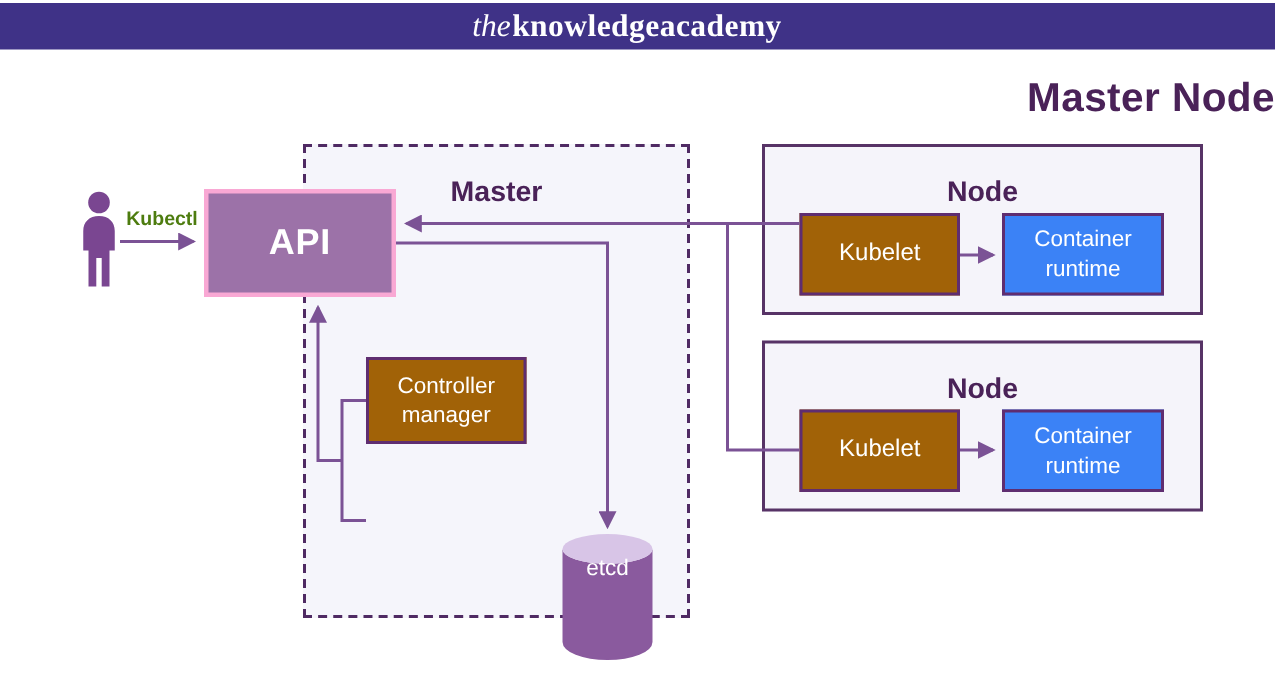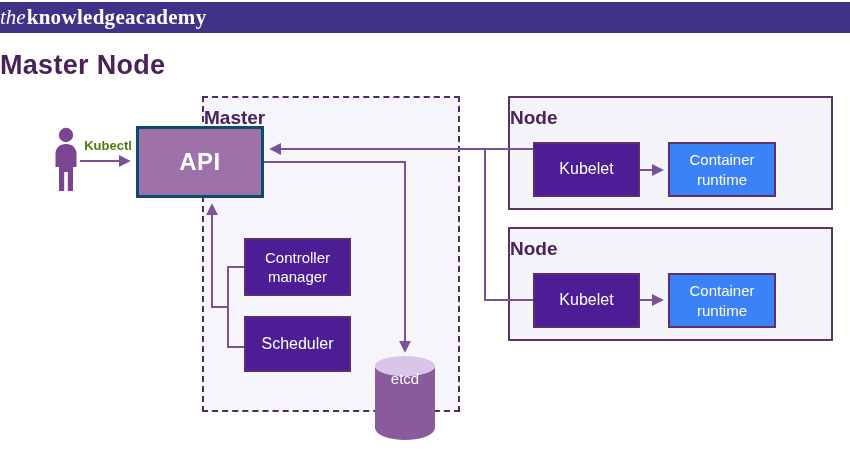--- a/index.html
+++ b/index.html
@@ -7,61 +7,61 @@
     width:850px; height:450px; position:relative; overflow:hidden;
     background:#ffffff;
     font-family:"Liberation Sans", sans-serif;
   }
   .canvas { position:absolute; inset:0; }
 
   
   .header {
     position:absolute; left:0; top:2px; width:850px; height:31px;
     background:#3f3287;
-    display:flex; align-items:center; justify-content:flex-start;
+    display:flex; align-items:center; justify-content:center;
     padding-right:14px; box-sizing:border-box;
   }
   .logo { color:#ffffff; font-family:"Liberation Serif", serif; font-size:21px; line-height:1; white-space:nowrap; }
   .logo .the { font-style:italic; font-weight:400; margin-right:1px; }
   .logo .rest { font-weight:700; letter-spacing:0.3px; }
 
   
   .title {
-    position:absolute; top:50px; left:0; width:100%; text-align:left;
+    position:absolute; top:50px; left:0; width:100%; text-align:right;
     font-size:27px; font-weight:bold; color:#4a2258; letter-spacing:0.3px;
   }
 
   
   .master-box {
     position:absolute; left:202px; top:96px; width:258px; height:316px;
     border:2px dashed #4f2a63; background:#f5f5fb; box-sizing:border-box;
   }
   .group-label {
-    position:absolute; top:9px; left:0; width:100%; text-align:left;
+    position:absolute; top:20px; left:0; width:100%; text-align:center;
     font-size:19px; font-weight:bold; color:#4a2258;
   }
 
   
   .node-box {
-    position:absolute; left:508px; width:325px; height:114px;
+    position:absolute; left:508px; width:294px; height:114px;
     background:#f5f4fa; border:2px solid #573366; box-sizing:border-box;
   }
   .node1 { top:96px; }
   .node2 { top:227px; }
 
   
   .api-box {
     position:absolute; left:136px; top:126px; width:128px; height:72px;
-    background:#9c72a8; border:3px solid #0c4a6e; box-sizing:border-box;
+    background:#9c72a8; border:3px solid #f9a8d4; box-sizing:border-box;
     display:flex; align-items:center; justify-content:center;
     color:#ffffff; font-size:24px; font-weight:bold; letter-spacing:0.5px;
   }
   .small-box {
     position:absolute; box-sizing:border-box;
-    background:#4c1d95; border:2px solid #5f2d70;
+    background:#a16207; border:2px solid #5f2d70;
     display:flex; align-items:center; justify-content:center; text-align:center;
     color:#ffffff; font-size:15px; line-height:1.3; padding:2px;
   }
   .cm-box    { left:244px; top:238px; width:107px; height:58px; }
   .sched-box { left:244px; top:316px; width:107px; height:56px; font-size:16px; }
   .kubelet-box  { left:23px; top:44px; width:107px; height:55px; font-size:16px; }
   .runtime-box  { left:158px; top:44px; width:108px; height:55px; background:#3b82f6; }
 
   
   .person { position:absolute; left:48px; top:127px; }
@@ -105,21 +105,20 @@
 
   <div class="node-box node2">
     <div class="group-label">Node</div>
     <div class="small-box kubelet-box">Kubelet</div>
     <div class="small-box runtime-box">Container runtime</div>
   </div>
 
   <div class="api-box">API</div>
 
   <div class="small-box cm-box">Controller manager</div>
-  <div class="small-box sched-box">Scheduler</div>
 
   <svg class="person" width="36" height="70" viewBox="0 0 36 70">
     <g fill="#7a4691">
       <circle cx="18" cy="8" r="7.2"></circle>
       <path d="M18,17 C11.5,17 7.5,21 7.5,27 L7.5,40 L11,40 L11,64 L16.2,64 L16.2,45 L19.8,45 L19.8,64 L25,64 L25,40 L28.5,40 L28.5,27 C28.5,21 24.5,17 18,17 Z"></path>
     </g>
   </svg>
   <div class="kubectl-label">Kubectl</div>
 
   <svg class="etcd" width="64" height="86" viewBox="0 0 64 86">

